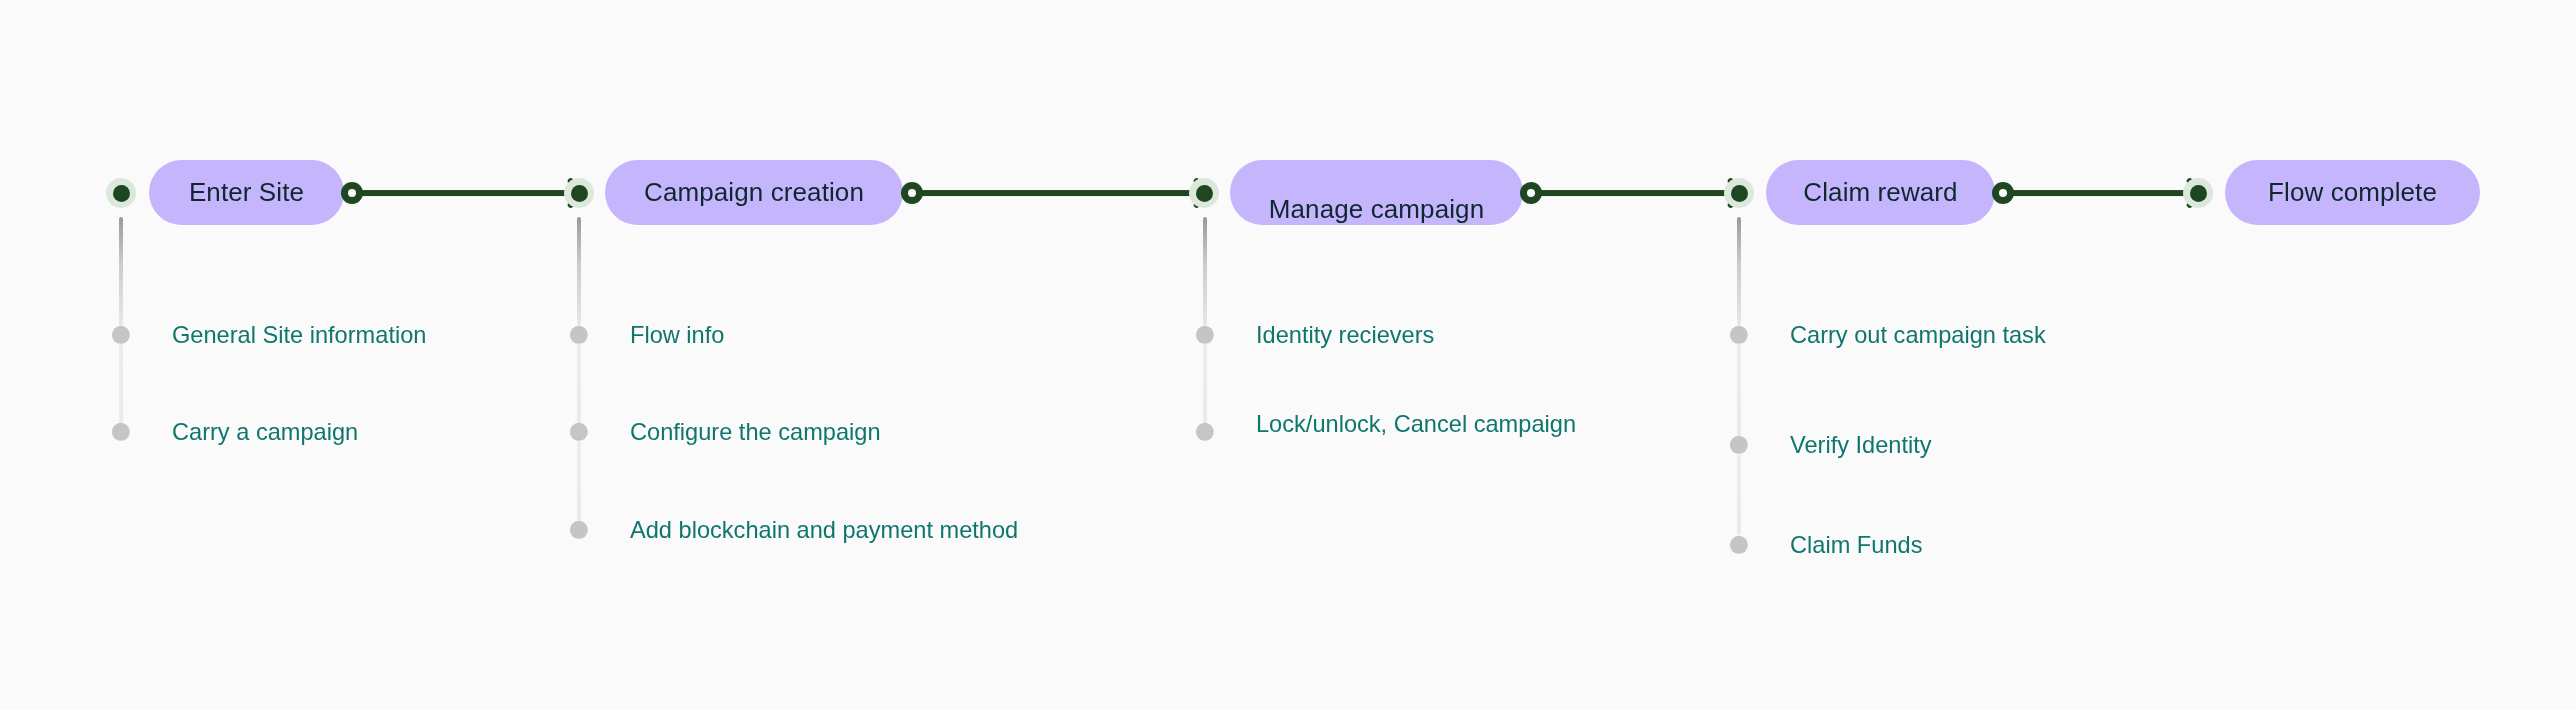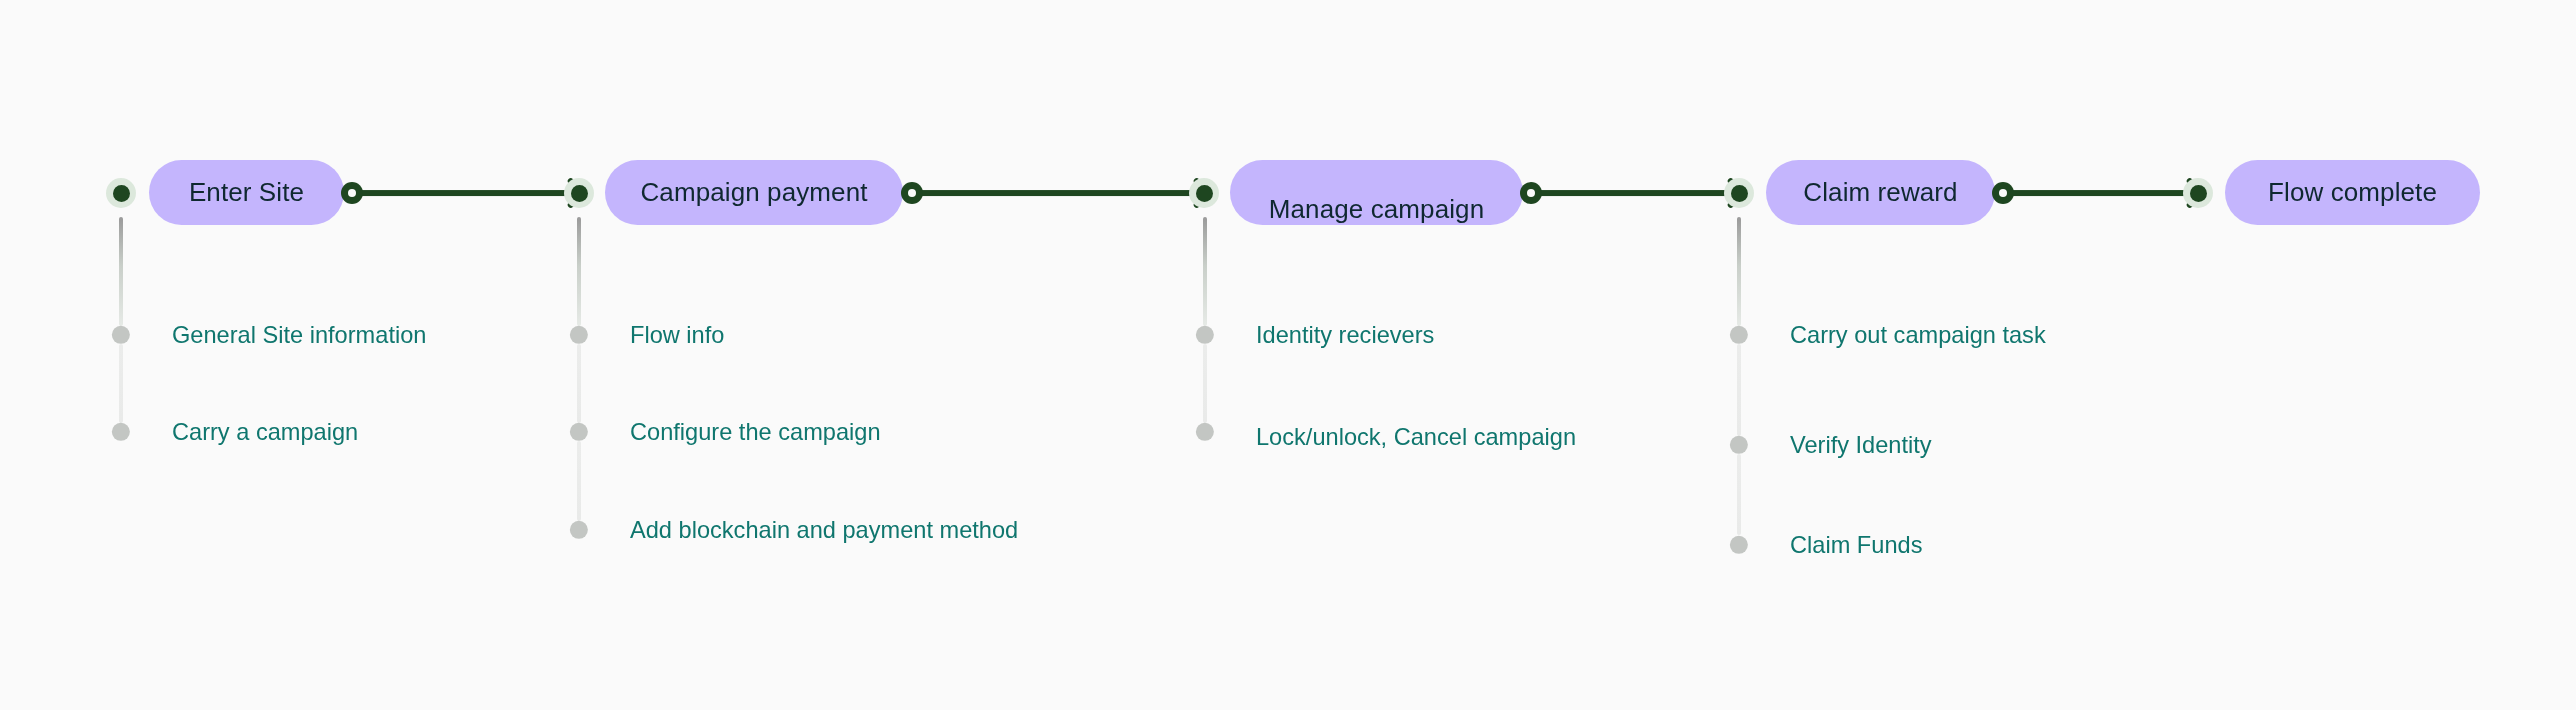--- a/index.html
+++ b/index.html
@@ -133,21 +133,21 @@
       </div>
       <div class="sub-col" style="left: 1205px; top: 0px;">
         <div class="sub-line lead" style="top: 217px; height: 109px;"></div>
         <div class="sub-line link" style="top: 344px; height: 79px;"></div>
         <div class="sub-item">
           <span class="sub-dot" style="top: 335px; left: 0px;"></span>
           <span class="sub-text" style="top: 335px;">Identity recievers</span>
         </div>
         <div class="sub-item">
           <span class="sub-dot" style="top: 432px; left: 0px;"></span>
-          <span class="sub-text" style="top: 437px;">Lock/unlock, Cancel campaign</span>
+          <span class="sub-text" style="top: 424px;">Lock/unlock, Cancel campaign</span>
         </div>
       </div>
       <div class="sub-col" style="left: 1739px; top: 0px;">
         <div class="sub-line lead" style="top: 217px; height: 109px;"></div>
         <div class="sub-line link" style="top: 344px; height: 92px;"></div>
         <div class="sub-line link" style="top: 454px; height: 81px;"></div>
         <div class="sub-item">
           <span class="sub-dot" style="top: 335px; left: 0px;"></span>
           <span class="sub-text" style="top: 335px;">Carry out campaign task</span>
         </div>
@@ -189,21 +189,21 @@
       </div>
     </div>
 
   <div id="node-layer">
       <div class="handle target" style="left: 121px; top: 193px;"></div>
       <div class="node" style="left: 149px; top: 160px; width: 195px; height: 65px;">
         <span class="node-label">Enter Site</span>
       </div>
       <div class="handle source" style="left: 352px; top: 193px;"></div>
       <div class="node" style="left: 605px; top: 160px; width: 298px; height: 65px;">
-        <span class="node-label">Campaign payment</span>
+        <span class="node-label">Campaign creation</span>
       </div>
       <div class="handle target" style="left: 579px; top: 193px;"></div>
       <div class="handle source" style="left: 912px; top: 193px;"></div>
       <div class="node" style="left: 1230px; top: 160px; width: 293px; height: 65px; align-items: flex-end;">
         <span class="node-label">Manage campaign</span>
       </div>
       <div class="handle target" style="left: 1204px; top: 193px;"></div>
       <div class="handle source" style="left: 1531px; top: 193px;"></div>
       <div class="node" style="left: 1766px; top: 160px; width: 229px; height: 65px; text-align: right;">
         <span class="node-label">Claim reward</span>

